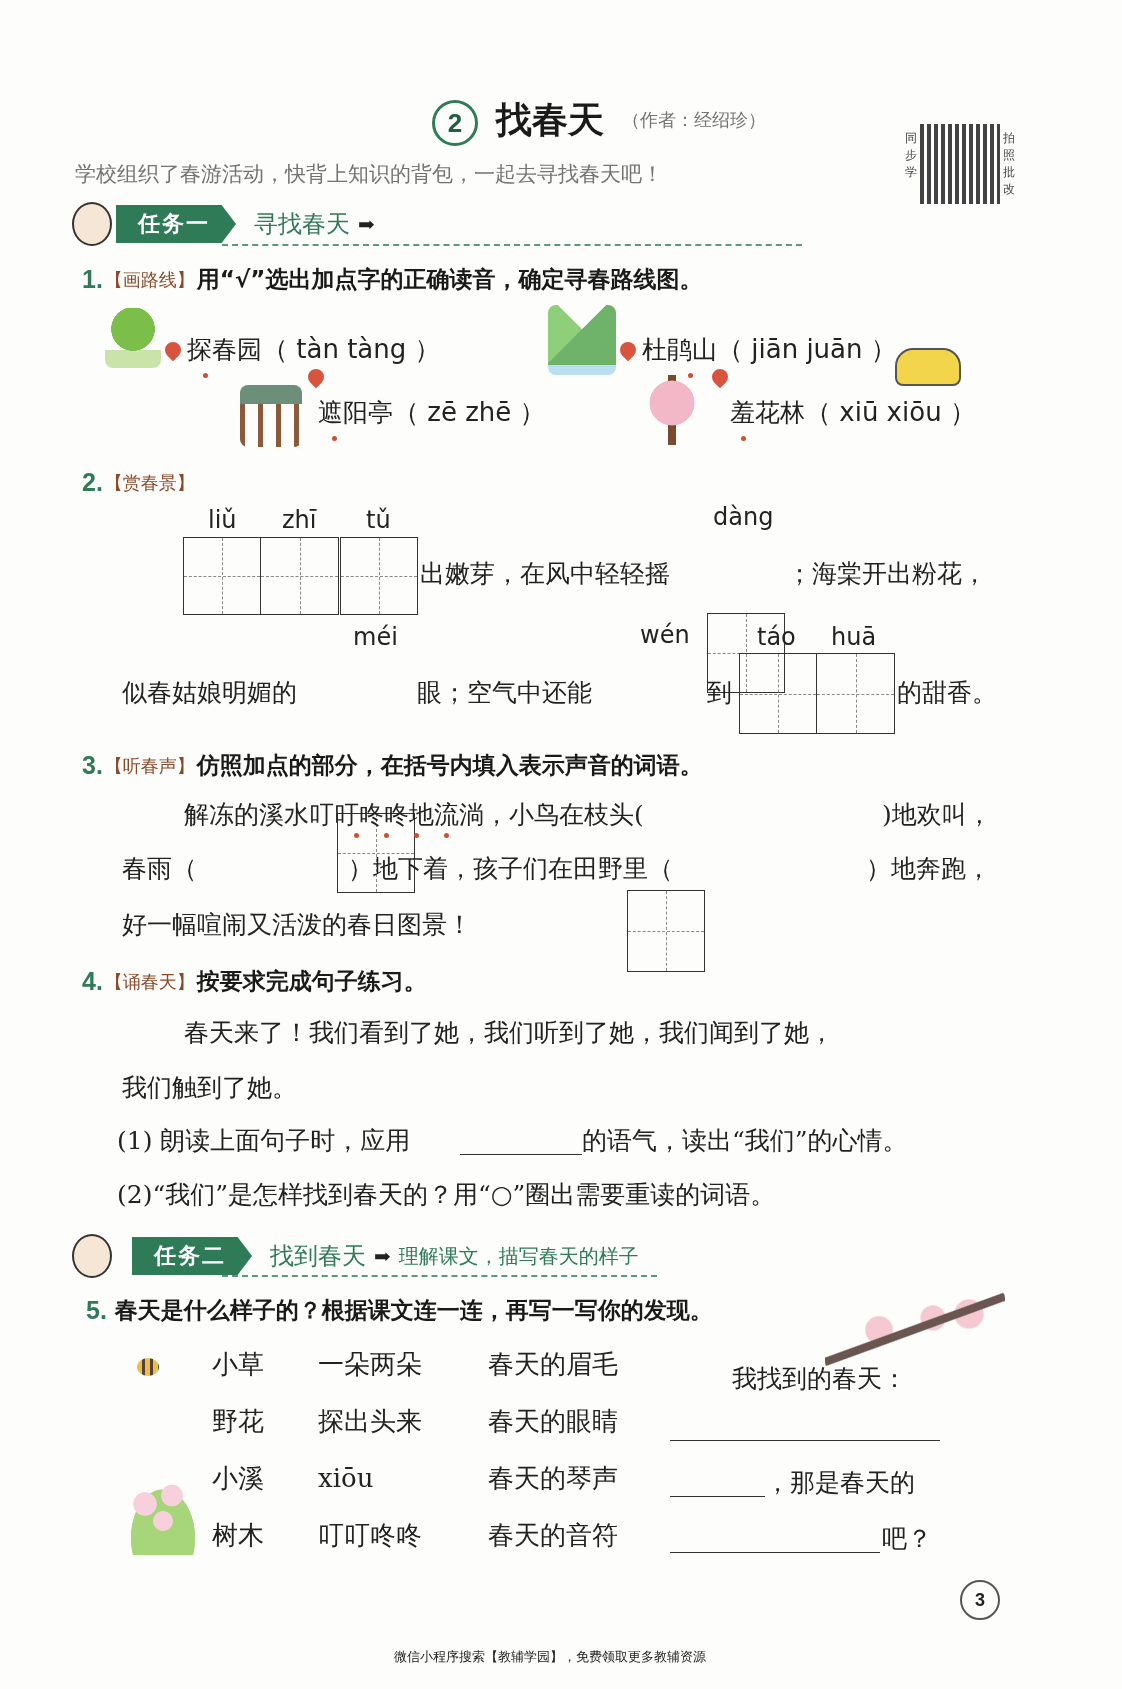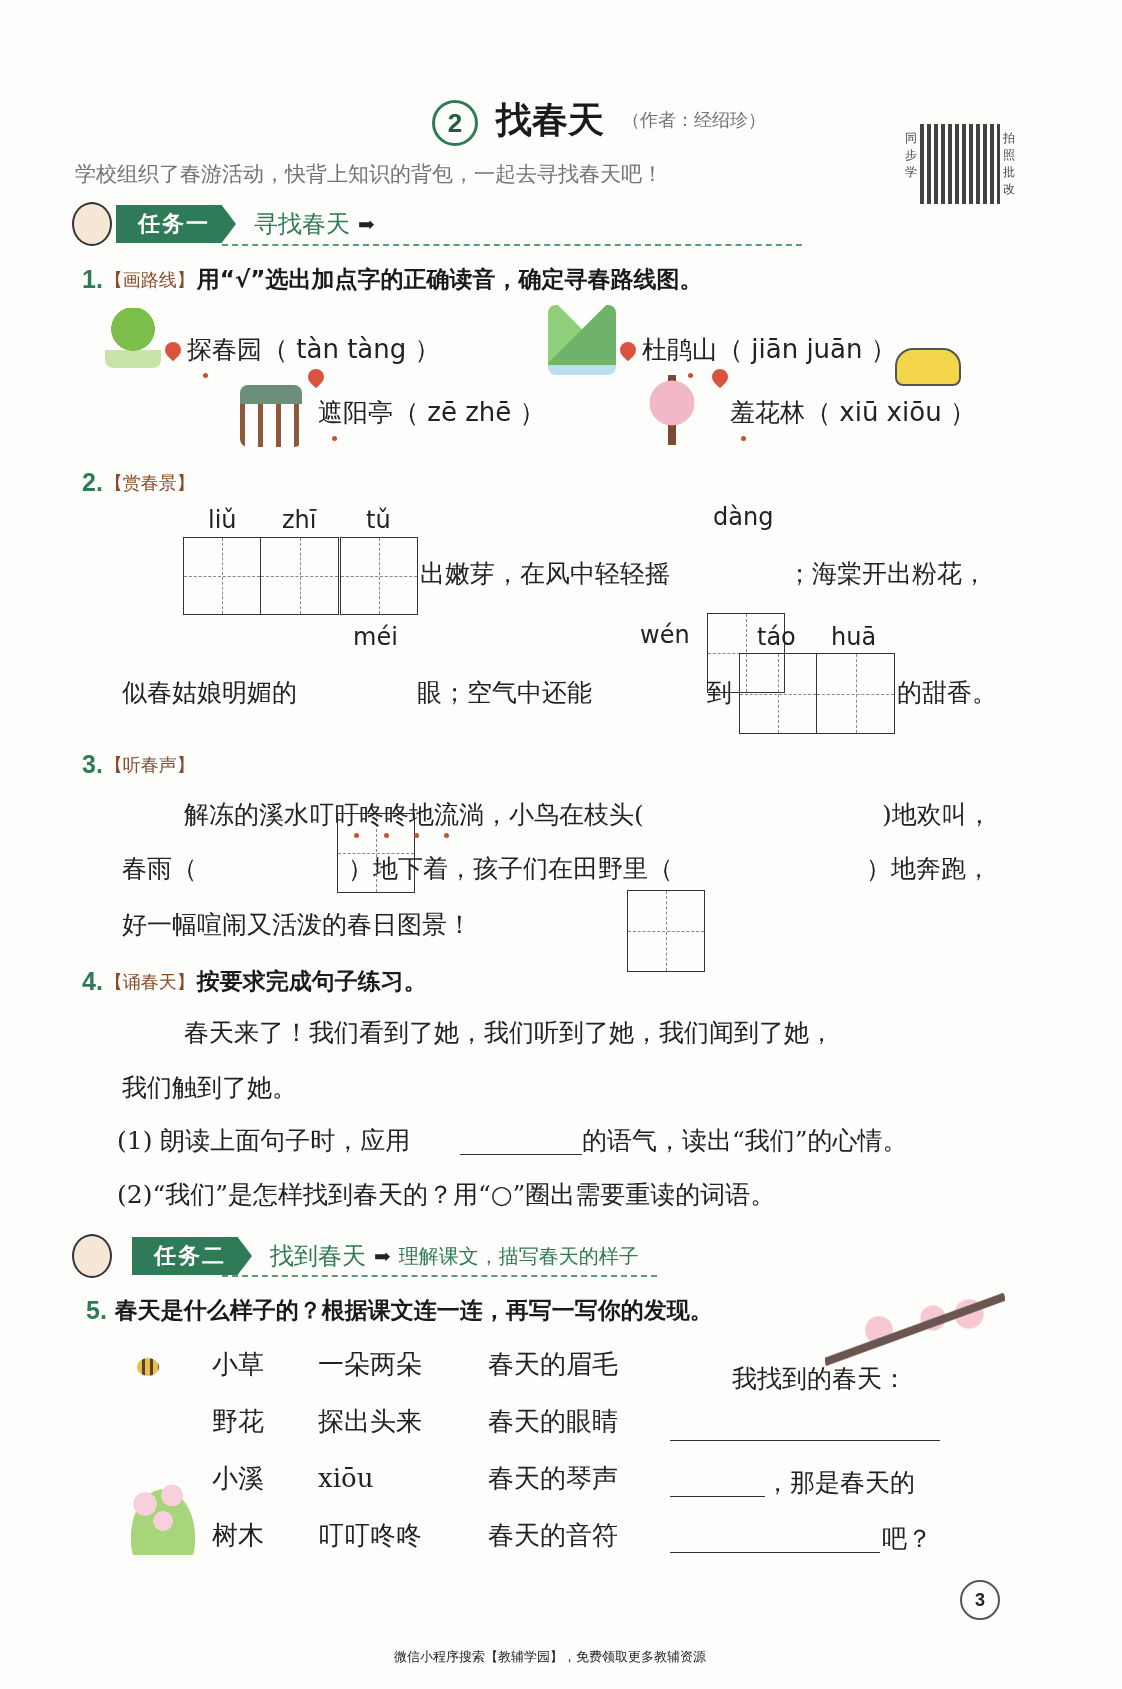--- a/index.html
+++ b/index.html
@@ -133,20 +133,21 @@
 <div class="abs body-text" style="left:707px;top:676px;">到</div>
 <div class="abs" style="left:739px;top:653px;display:flex;">
   <div class="grid-box" style="width:78px;height:81px;"></div>
   <div class="grid-box" style="width:78px;height:81px;border-left:none;"></div>
 </div>
 <div class="abs body-text" style="left:897px;top:676px;">的甜香。</div>
 
 <div class="abs q-head" style="left:82px;top:750px;">
   <span class="q-num">3.</span>
   <span class="q-tag">【听春声】</span>
+  <span>仿照加点的部分，在括号内填入表示声音的词语。</span>
 </div>
 <div class="abs body-text" style="left:184px;top:798px;">解冻的溪水叮叮咚咚地流淌，小鸟在枝头(</div>
 <div class="abs body-text" style="left:882px;top:798px;">)地欢叫，</div>
 <div class="abs dot" style="left:354px;top:833px;"></div>
 <div class="abs dot" style="left:384px;top:833px;"></div>
 <div class="abs dot" style="left:414px;top:833px;"></div>
 <div class="abs dot" style="left:444px;top:833px;"></div>
 
 <div class="abs body-text" style="left:122px;top:852px;">春雨（</div>
 <div class="abs body-text" style="left:348px;top:852px;">）地下着，孩子们在田野里（</div>

